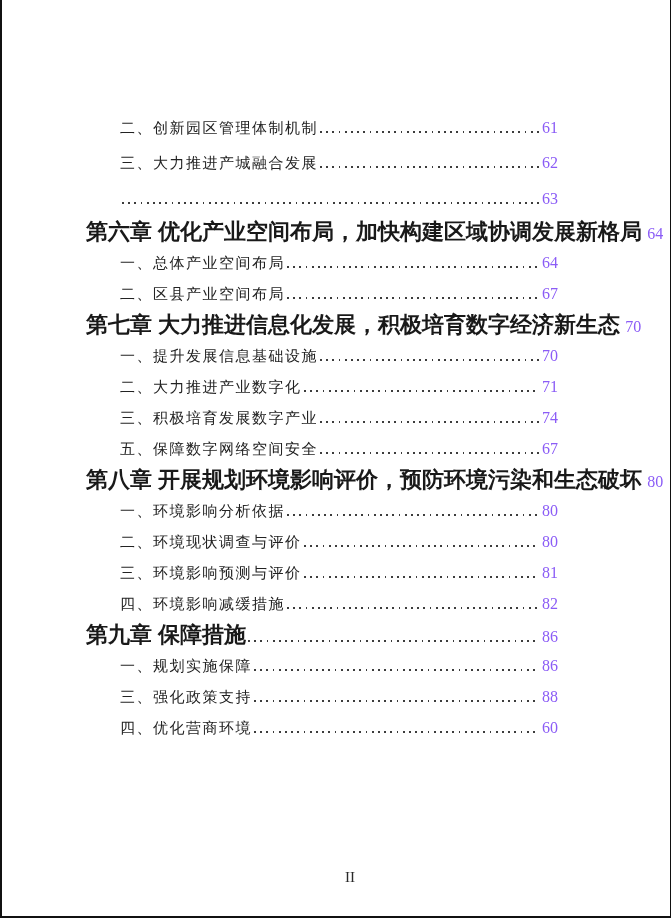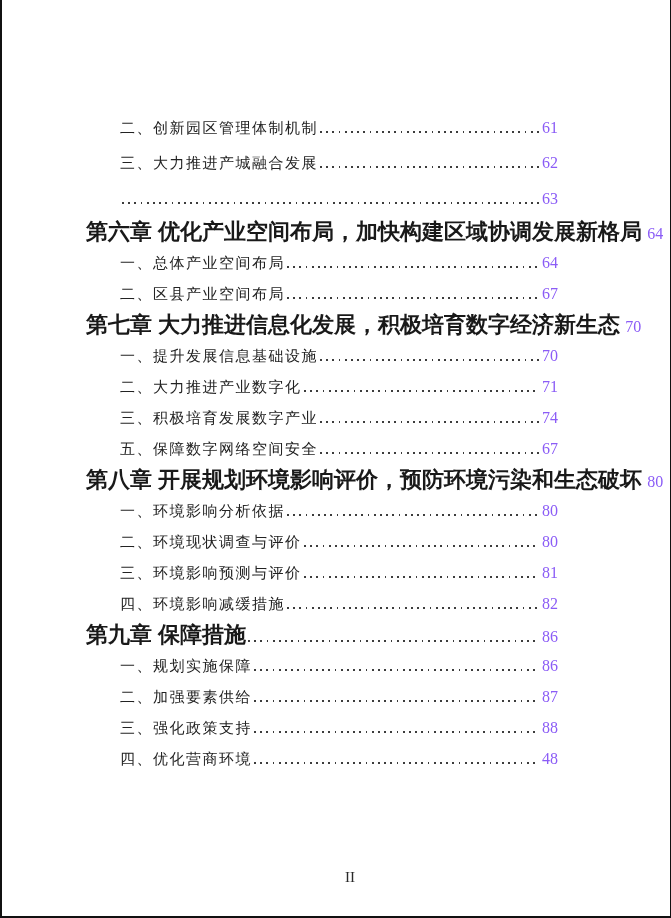--- a/index.html
+++ b/index.html
@@ -166,29 +166,24 @@
     <span class="label">第九章 保障措施</span>
     <span class="dots"></span>
     <span class="pagenum">86</span>
   </div>
       <div class="row sub">
     <span class="label">一、规划实施保障</span>
     <span class="dots"></span>
     <span class="pagenum">86</span>
   </div>
       <div class="row sub">
-    <span class="label">二、加强要素供给</span>
-    <span class="dots"></span>
-    <span class="pagenum">87</span>
-  </div>
-      <div class="row sub">
     <span class="label">三、强化政策支持</span>
     <span class="dots"></span>
     <span class="pagenum">88</span>
   </div>
       <div class="row sub">
     <span class="label">四、优化营商环境</span>
     <span class="dots"></span>
-    <span class="pagenum">48</span>
+    <span class="pagenum">60</span>
   </div>
     </main>
   <div class="footer-pagenum">II</div>
 </div>
 
 </body></html>

